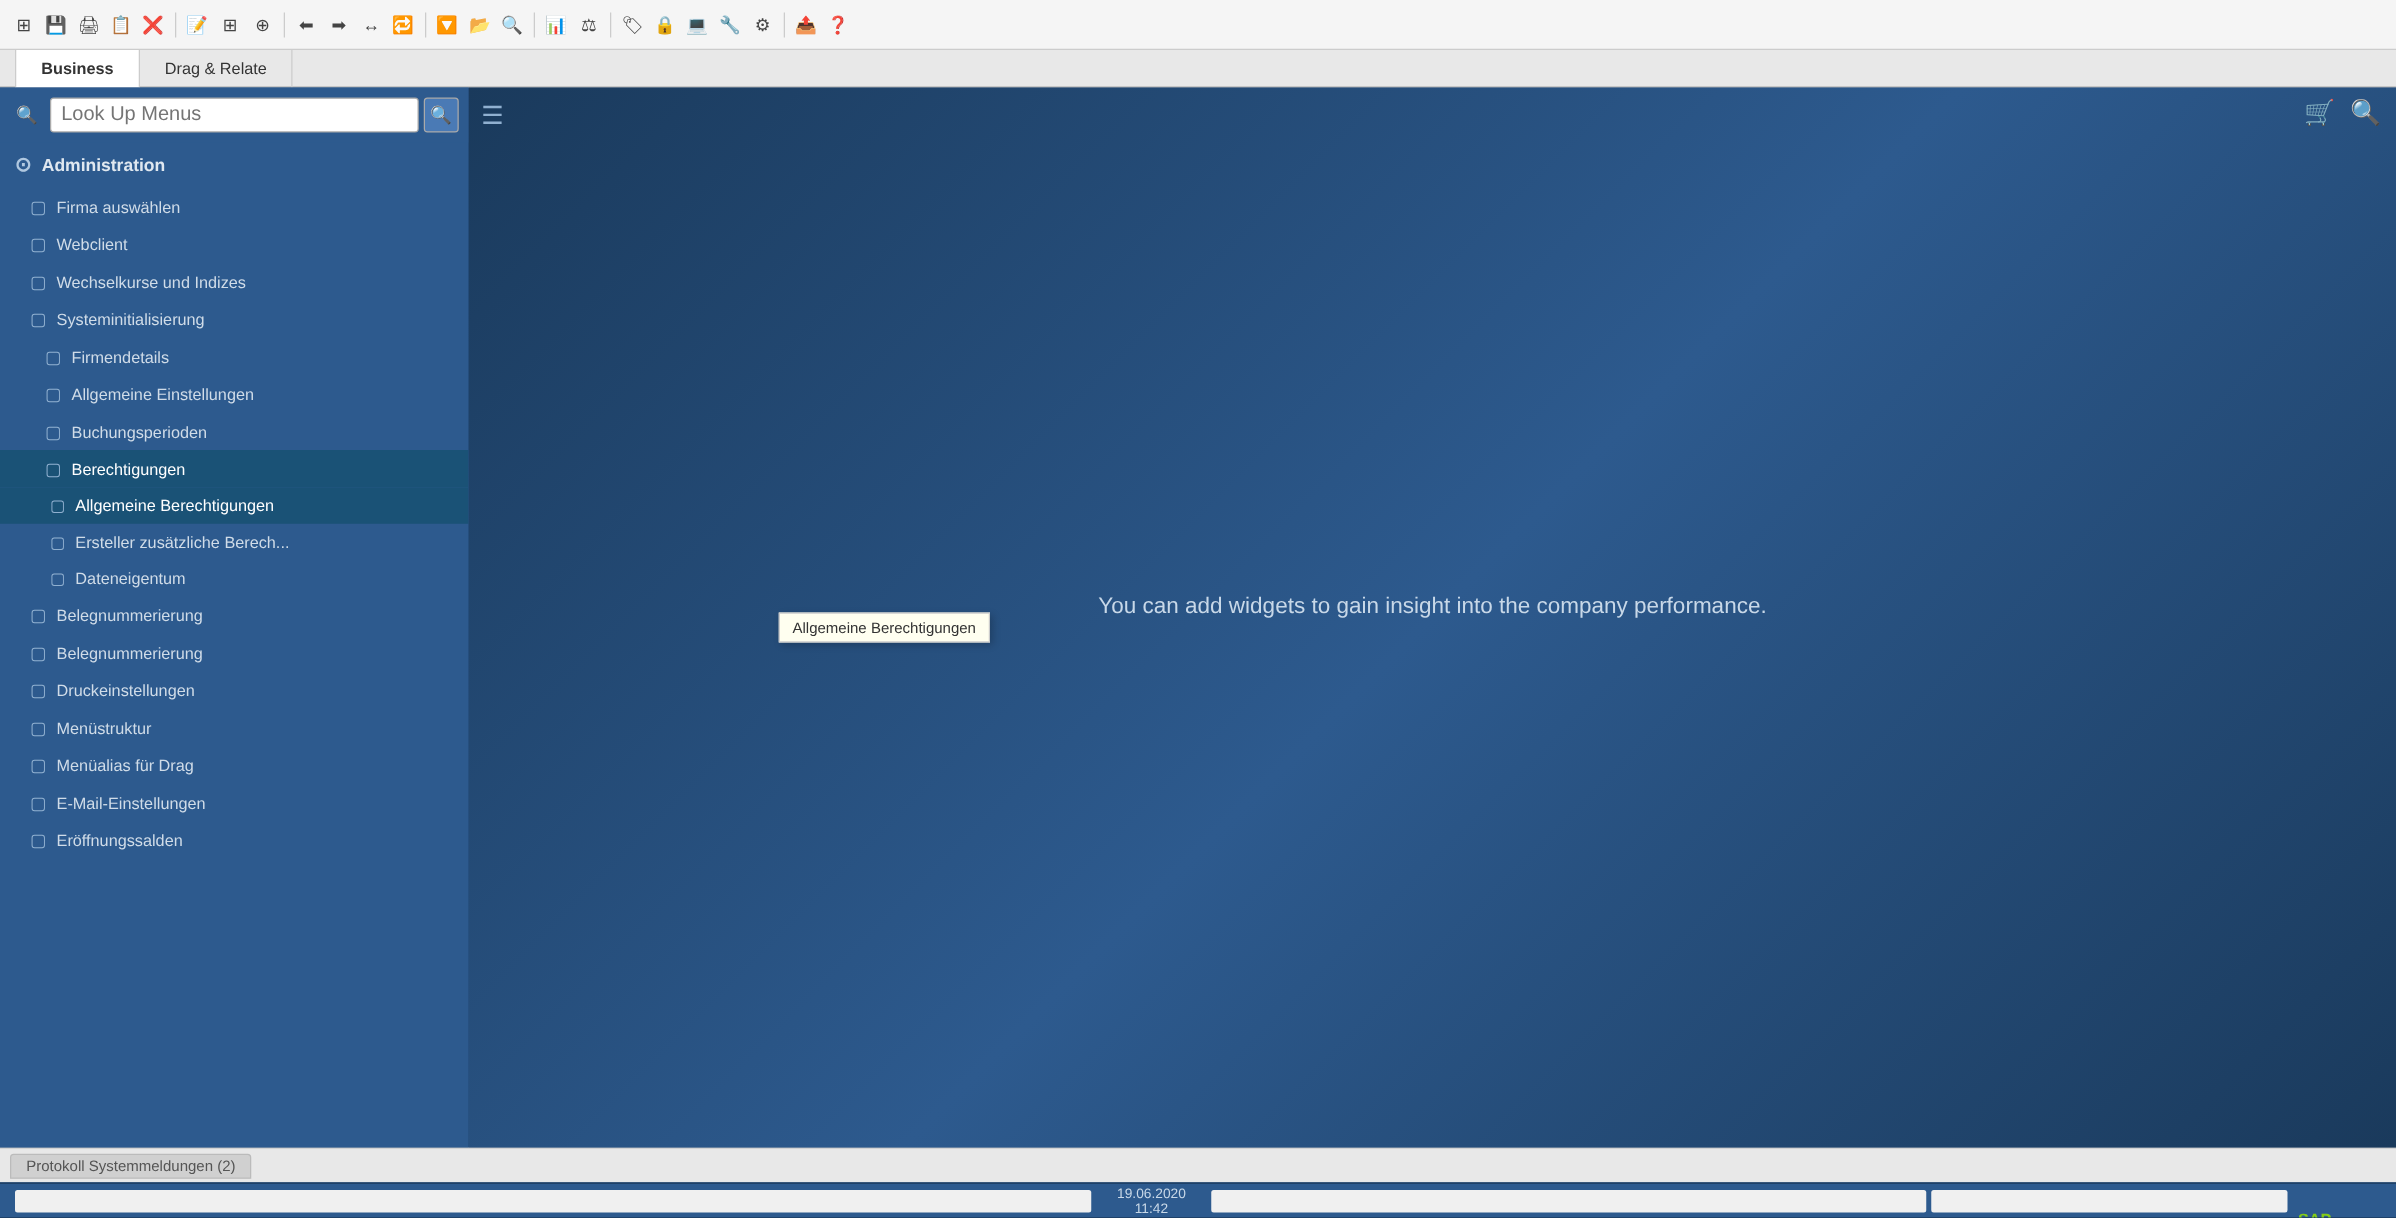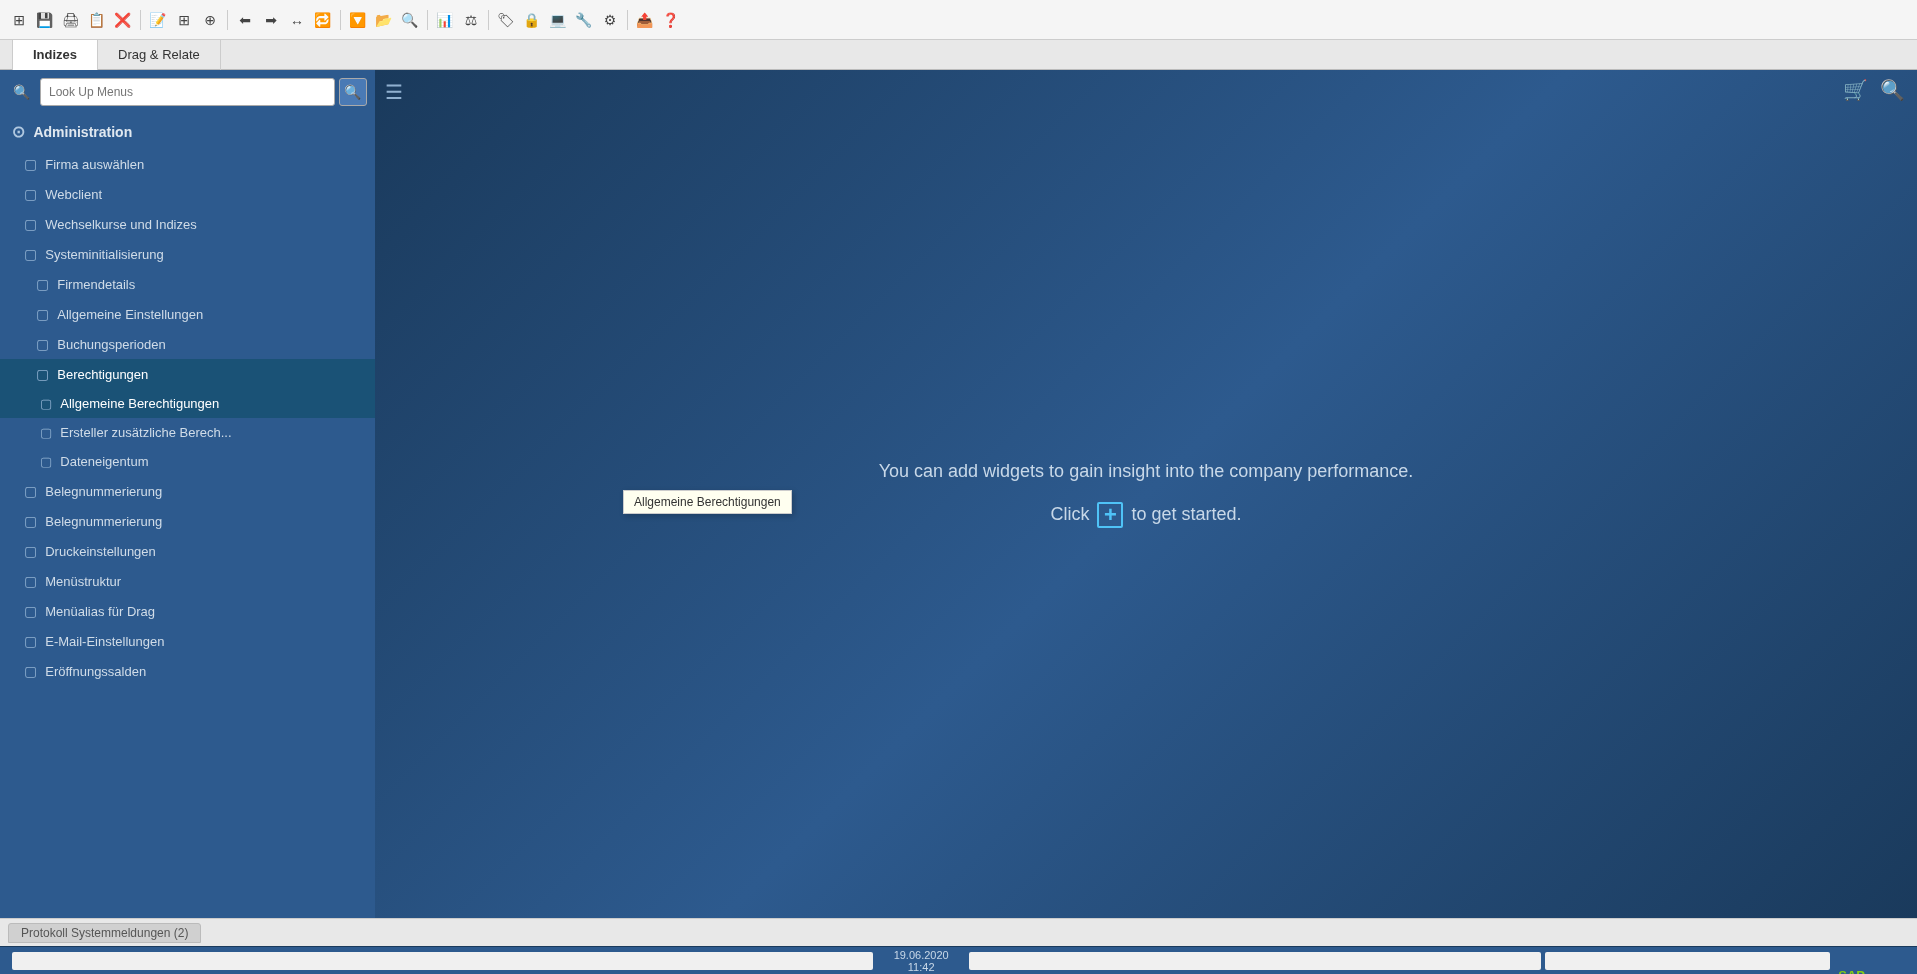--- a/index.html
+++ b/index.html
@@ -78,21 +78,21 @@
       display: flex;
       align-items: center;
       gap: 4px;
     }
     .sidebar-search input {
       flex: 1;
       height: 28px;
       padding: 0 8px;
       border: 1px solid #aaa;
       border-radius: 3px;
-      font-size: 12px;
+      font-size: 16px;
       background: #fff;
       color: #333;
     }
     .search-btn {
       width: 28px;
       height: 28px;
       background: #4a7ab5;
       border: 1px solid #aaa;
       border-radius: 3px;
       cursor: pointer;
@@ -323,21 +323,21 @@
   <span class="toolbar-icon">🔒</span>
   <span class="toolbar-icon">💻</span>
   <span class="toolbar-icon">🔧</span>
   <span class="toolbar-icon">⚙</span>
   <span class="toolbar-sep"></span>
   <span class="toolbar-icon">📤</span>
   <span class="toolbar-icon">❓</span>
 </div>
 
 <div class="module-tabs">
-  <div class="module-tab active">Indizes</div>
+  <div class="module-tab active">Business</div>
   <div class="module-tab">Drag &amp; Relate</div>
 </div>
 
 <div class="main-layout">
 
   <div class="sidebar">
 
     <div class="sidebar-search">
       <span class="search-icon-left">🔍</span>
       <input type="text" placeholder="Look Up Menus" style="">
@@ -437,25 +437,20 @@
       <span style="color:#90b0d0; font-size:20px; cursor:pointer;">☰</span>
     </div>
 
     <div class="right-icons">
       <span class="right-icon">🛒</span>
       <span class="right-icon">🔍</span>
     </div>
 
     <div class="content-message">
       <p>You can add widgets to gain insight into the company performance.</p>
-      <div class="click-row">
-        <span>Click</span>
-        <div class="plus-icon-content">+</div>
-        <span>to get started.</span>
-      </div>
     </div>
 
     <div class="tooltip-box">Allgemeine Berechtigungen</div>
   </div>
 </div>
 
 <div class="status-bar">
   <div class="status-tab">Protokoll Systemmeldungen (2)</div>
 </div>
 

